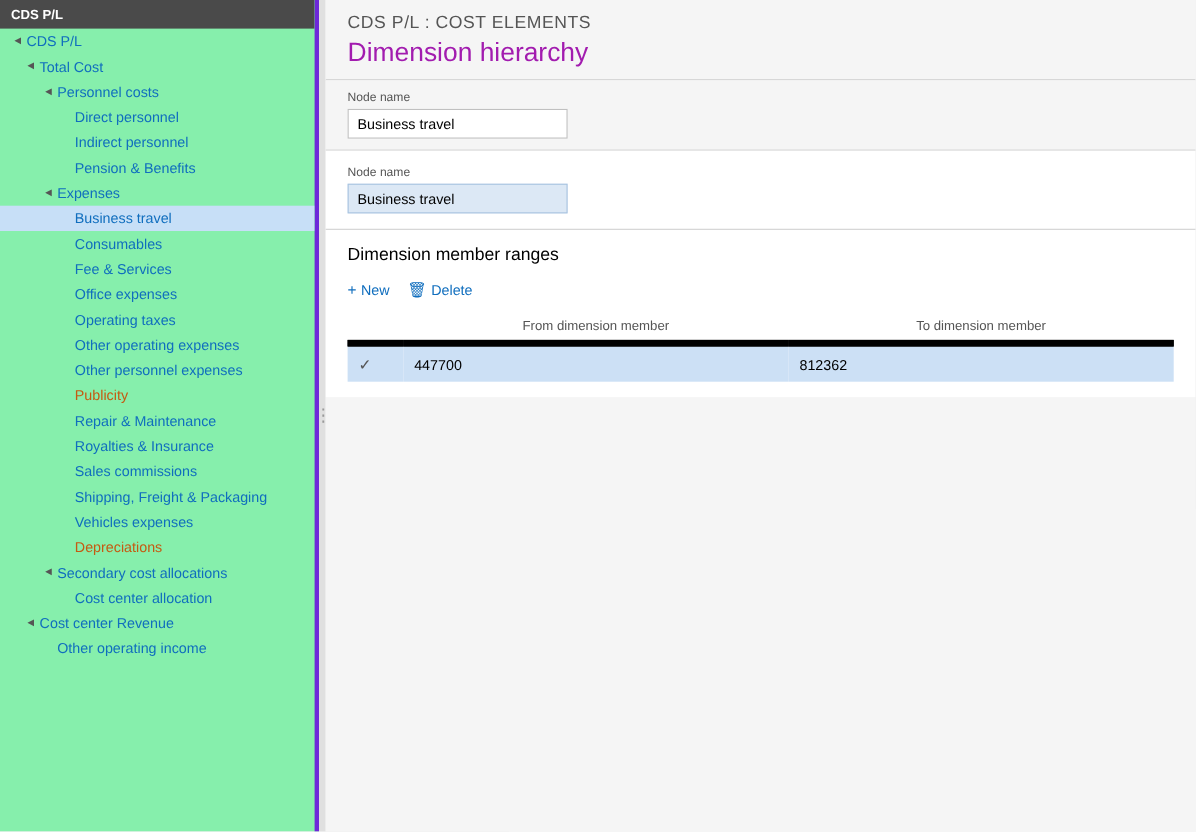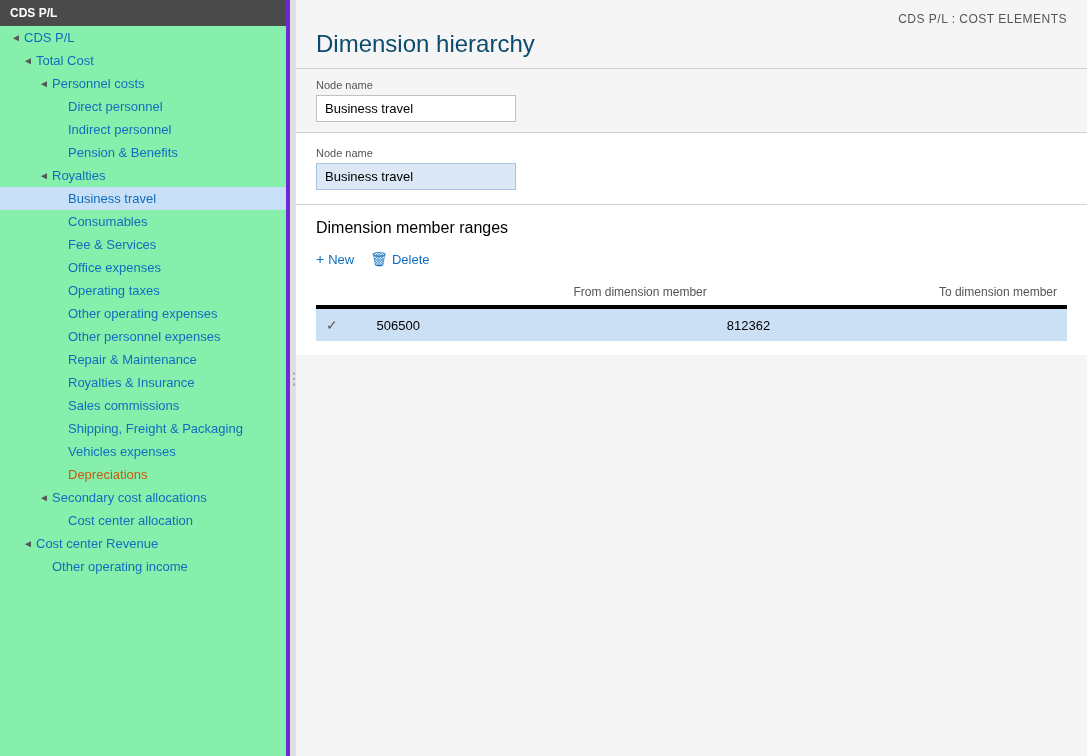--- a/index.html
+++ b/index.html
@@ -67,31 +67,30 @@
       background: #f5f5f5;
       overflow-y: auto;
       height: 100%;
     }
     .main-header {
       background: #f5f5f5;
       padding: 12px 20px 10px 20px;
       border-bottom: 1px solid #d0d0d0;
     }
     .breadcrumb {
-      font-size: 12px;
+      font-size: 16px;
       color: #555;
       margin-bottom: 4px;
       text-transform: uppercase;
       letter-spacing: 0.5px;
-      text-align: right;
     }
     .page-title {
       font-size: 24px;
       font-weight: 300;
-      color: #0c4a6e;
+      color: #a21caf;
     }
     .node-name-section {
       padding: 10px 20px;
       background: #f5f5f5;
     }
     .field-label {
       font-size: 11px;
       color: #555;
       margin-bottom: 4px;
     }
@@ -136,26 +135,26 @@
       border: none;
       padding: 2px 0;
     }
     .toolbar-btn .icon { font-size: 14px; }
 
     .dim-table {
       width: 100%;
       border-collapse: collapse;
     }
     .dim-table th {
-      text-align: right;
+      text-align: center;
       font-size: 12px;
       font-weight: 400;
       color: #555;
       padding: 6px 10px;
-      border-bottom: 4px solid #000000;
+      border-bottom: 6px solid #000000;
     }
     .dim-table td {
       padding: 8px 10px;
       font-size: 13px;
     }
     .dim-table .check-col {
       width: 30px;
     }
     .dim-table .col-from { width: 220px; }
     .dim-table .col-to { width: 220px; }
@@ -198,21 +197,21 @@
       <div class="tree-item level3">
         <span class="toggle"></span>
         <span class="label">Indirect personnel</span>
       </div>
       <div class="tree-item level3">
         <span class="toggle"></span>
         <span class="label">Pension &amp; Benefits</span>
       </div>
       <div class="tree-item level2">
         <span class="toggle">◄</span>
-        <span class="label">Royalties</span>
+        <span class="label">Expenses</span>
       </div>
       <div class="tree-item level3 selected">
         <span class="toggle"></span>
         <span class="label">Business travel</span>
       </div>
       <div class="tree-item level3">
         <span class="toggle"></span>
         <span class="label">Consumables</span>
       </div>
       <div class="tree-item level3">
@@ -227,20 +226,24 @@
         <span class="toggle"></span>
         <span class="label">Operating taxes</span>
       </div>
       <div class="tree-item level3">
         <span class="toggle"></span>
         <span class="label">Other operating expenses</span>
       </div>
       <div class="tree-item level3">
         <span class="toggle"></span>
         <span class="label">Other personnel expenses</span>
+      </div>
+      <div class="tree-item level3">
+        <span class="toggle"></span>
+        <span class="label orange">Publicity</span>
       </div>
       <div class="tree-item level3">
         <span class="toggle"></span>
         <span class="label">Repair &amp; Maintenance</span>
       </div>
       <div class="tree-item level3">
         <span class="toggle"></span>
         <span class="label">Royalties &amp; Insurance</span>
       </div>
       <div class="tree-item level3">
@@ -316,19 +319,19 @@
       <thead>
         <tr>
           <th class="check-col"></th>
           <th class="col-from">From dimension member</th>
           <th class="col-to">To dimension member</th>
         </tr>
       </thead>
       <tbody id="dim-table-body">
       <tr>
             <td class="check-col"><span class="check-icon">✓</span></td>
-            <td class="col-from">506500</td>
+            <td class="col-from">447700</td>
             <td class="col-to">812362</td>
           </tr>
         </tbody>
     </table>
   </div>
 </div>
 
 </body></html>

